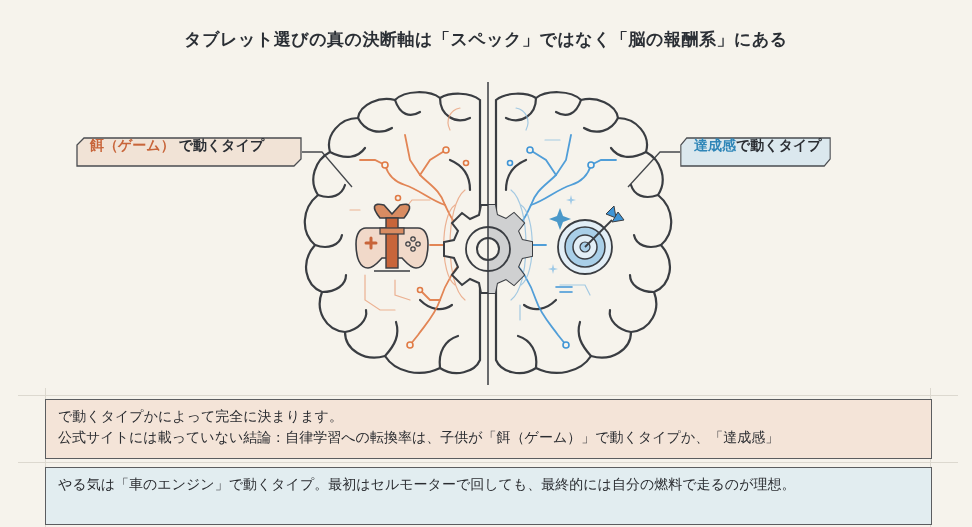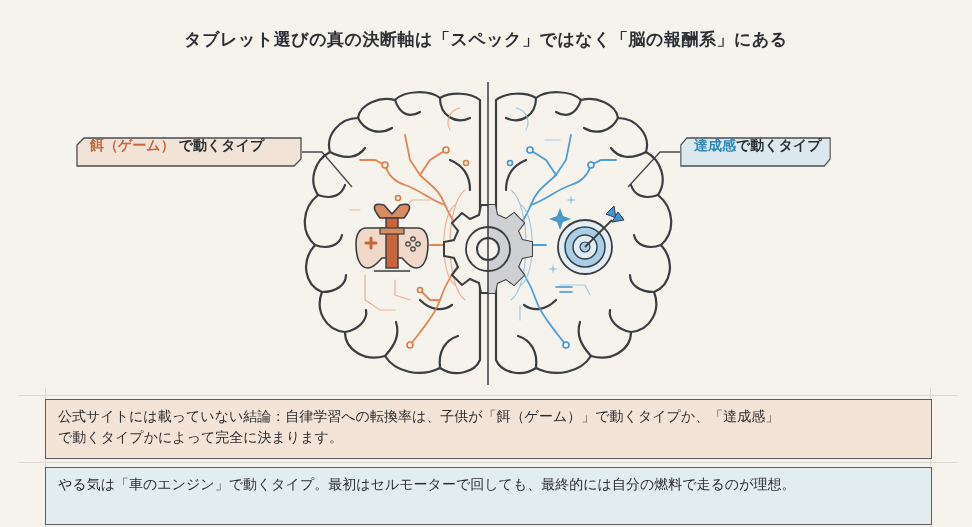--- a/index.html
+++ b/index.html
@@ -245,19 +245,19 @@
 
 <div class="label-box label-right">
   <svg class="frame" viewBox="0 0 180 30" preserveAspectRatio="none">
     <polygon points="8,1 179,1 179,22 172,29 1,29 1,8" fill="#dbe8ee" stroke="#4a4c50" stroke-width="1.3"></polygon>
   </svg>
   <span class="accent-blue">達成感</span>
   <span>で動くタイプ</span>
 </div>
 
 <div class="note note-1">
+  <div>で動くタイプかによって完全に決まります。</div>
   <div>公式サイトには載っていない結論：自律学習への転換率は、子供が「餌（ゲーム）」で動くタイプか、「達成感」</div>
-  <div>で動くタイプかによって完全に決まります。</div>
 </div>
 
 <div class="note note-2">
   <div>やる気は「車のエンジン」で動くタイプ。最初はセルモーターで回しても、最終的には自分の燃料で走るのが理想。</div>
 </div>
 
 </body></html>

